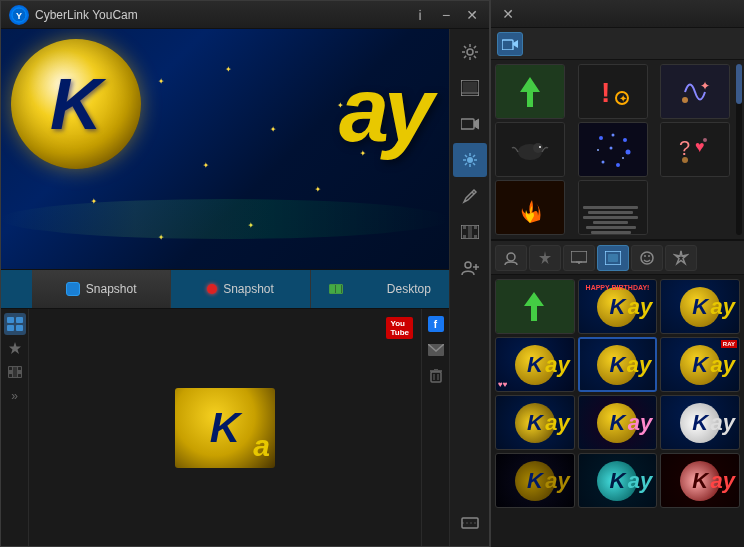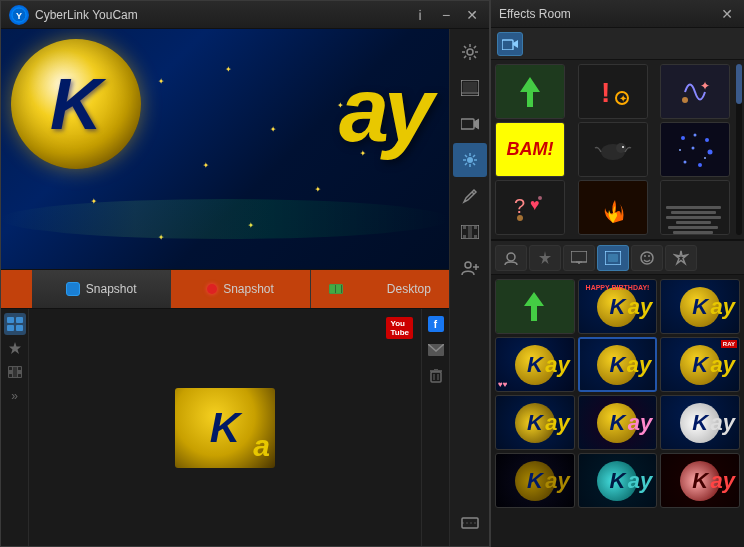--- a/index.html
+++ b/index.html
@@ -153,21 +153,21 @@
       left: 0;
       right: 0;
       height: 40px;
       background: linear-gradient(to right, transparent, rgba(100,200,100,0.15) 30%, rgba(0,255,100,0.1) 60%, transparent);
       border-radius: 50%;
     }
 
     
     .controls-bar {
       height: 40px;
-      background: #c2410c;
+      background: #0c4a6e;
       display: flex;
       align-items: center;
       border-top: 1px solid #111;
       border-bottom: 1px solid #111;
       flex-shrink: 0;
       padding-left: 31px;
     }
     .ctrl-btn {
       flex: 1;
       height: 100%;
@@ -860,21 +860,20 @@
           <line x1="1" y1="7" x2="17" y2="7" stroke="#888" stroke-width="0.5" stroke-dasharray="2,2"></line>
         </svg>
       </div>
     </div>
   </div>
 </div>
 
 <div class="effects-room">
 
   <div class="effects-title-bar">
-    <span class="effects-title">Effects Room</span>
     <div class="effects-close">✕</div>
   </div>
 
   <div class="effects-toolbar">
     <div class="effects-tool-icon selected">
       <svg width="16" height="12" viewBox="0 0 16 12">
         <rect x="0" y="2" width="11" height="10" rx="1" fill="none" stroke="#88ccff" stroke-width="1.5"></rect>
         <polyline points="11,5 16,2 16,10 11,7" fill="#88ccff"></polyline>
       </svg>
     </div>
@@ -904,23 +903,20 @@
       <div class="effect-cell">
         <div class="swirl-effect">
           <svg width="40" height="40" viewBox="0 0 40 40">
             <path d="M10,20 Q15,5 20,20 Q25,35 30,20" stroke="#8888ff" stroke-width="2" fill="none"></path>
             <text x="25" y="18" font-size="12" fill="#ff8888">✦</text>
             <circle cx="10" cy="28" r="3" fill="#ffaa44" opacity="0.7"></circle>
           </svg>
         </div>
       </div>
 
-      <div class="effect-cell">
-        <div class="bam-effect">BAM!</div>
-      </div>
 
       <div class="effect-cell">
         <div class="bird-effect">
           <svg width="40" height="40" viewBox="0 0 40 40">
             <ellipse cx="20" cy="22" rx="12" ry="8" fill="#2a2a2a"></ellipse>
             <circle cx="28" cy="18" r="5" fill="#333"></circle>
             <path d="M8,22 Q5,16 2,18" stroke="#555" stroke-width="1.5" fill="none"></path>
             <path d="M32,22 Q35,16 38,18" stroke="#555" stroke-width="1.5" fill="none"></path>
             <circle cx="30" cy="17" r="1" fill="#fff"></circle>
           </svg>

